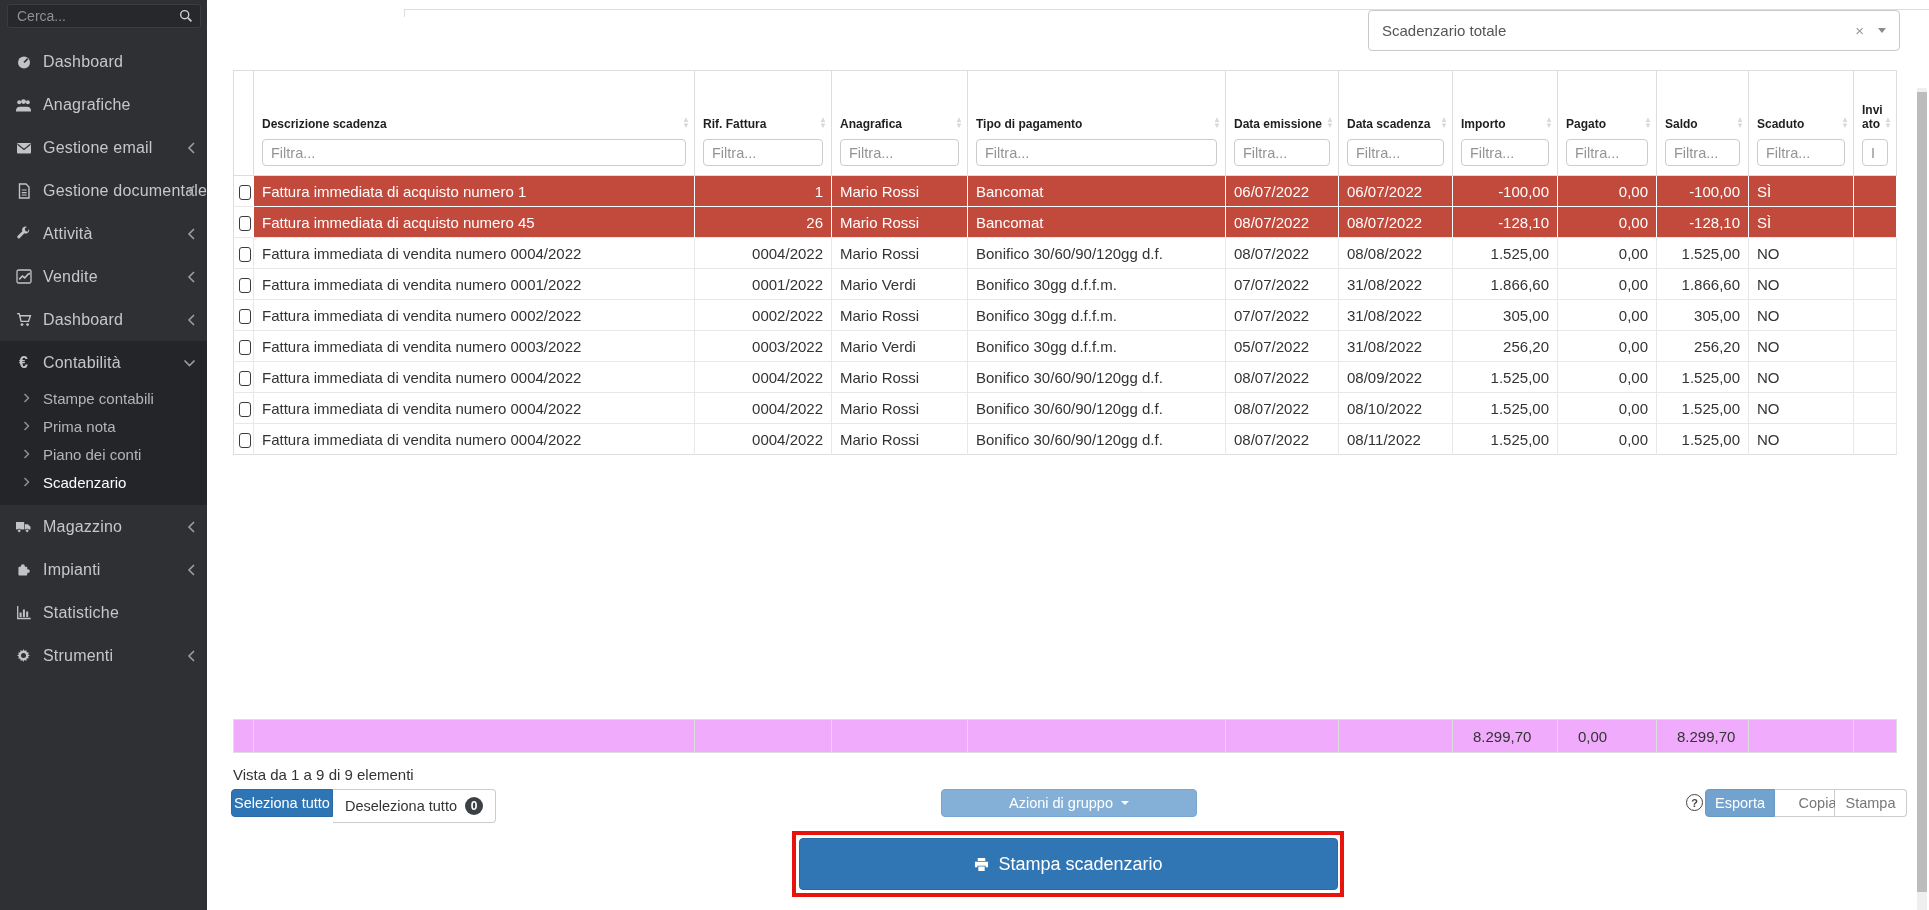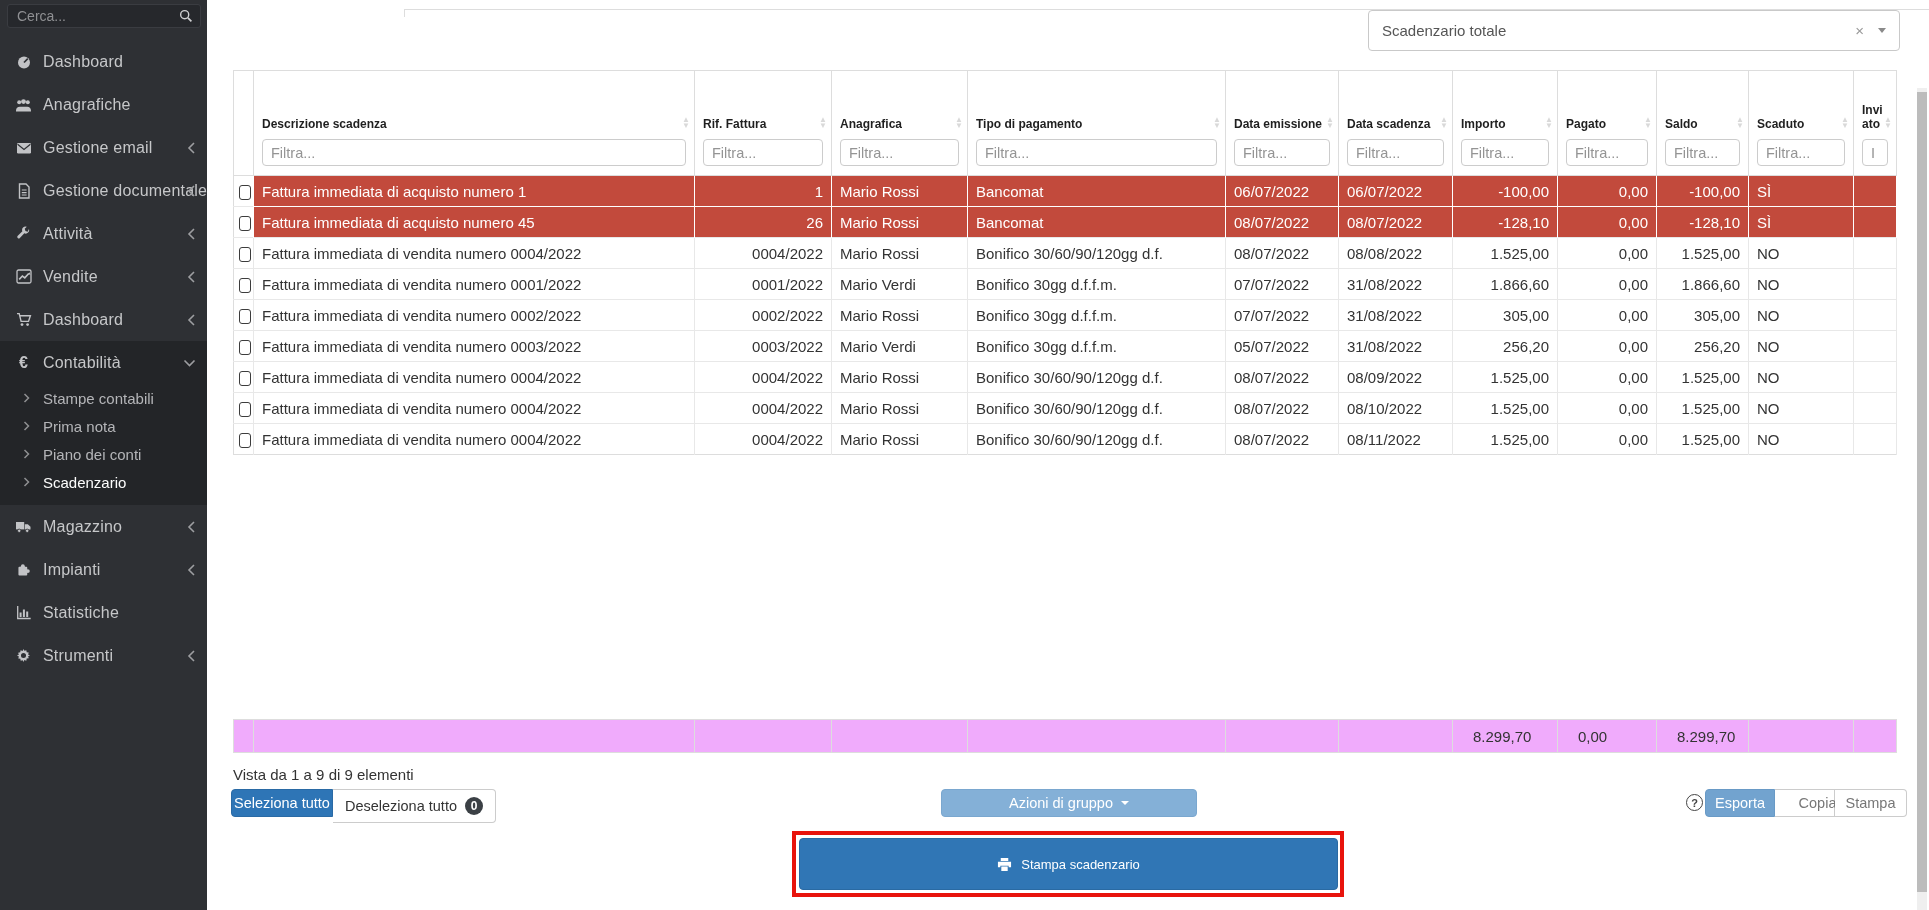--- a/index.html
+++ b/index.html
@@ -77,21 +77,21 @@
          font-size:14.5px;box-sizing:border-box;cursor:pointer;}
   .caret-down{width:0;height:0;border-left:4px solid transparent;border-right:4px solid transparent;border-top:4px solid #fff;margin-left:8px;}
   .help-icon{position:absolute;left:1479px;top:794px;width:15px;height:15px;border:1.5px solid #444;border-radius:50%;
          color:#444;font-size:11px;font-weight:bold;display:flex;align-items:center;justify-content:center;cursor:pointer;}
   .export-group{position:absolute;left:1498px;top:789px;display:flex;height:28px;}
   .btn-export{background:#72a3cf;color:#fff;border:1px solid #699ac6;border-radius:4px 0 0 4px;width:70px;}
   .btn-copy{background:#fff;color:#777;border:1px solid #ccc;border-left:none;border-radius:0;width:60px;padding-left:32px;}
   .btn-printsm{background:#fff;color:#777;border:1px solid #ccc;border-left:none;border-radius:0 4px 4px 0;width:72px;}
   .print-highlight{position:absolute;left:585px;top:831px;width:552px;height:66px;border:4px solid #e8130c;box-sizing:border-box;}
   .print-schedule{position:absolute;left:592px;top:838px;width:539px;height:52px;background:#3076b5;
-         border:1px solid #2a6aa3;border-radius:4px;color:#fff;font-size:13px;
+         border:1px solid #2a6aa3;border-radius:4px;color:#fff;font-size:18px;
          display:flex;align-items:center;justify-content:center;gap:9px;cursor:pointer;box-sizing:border-box;}
   .scrollbar{position:absolute;left:1710px;top:88px;width:10px;height:822px;background:#efefef;}
   .scroll-thumb{position:absolute;left:0;top:4px;width:10px;height:800px;background:#bcbcbc;cursor:pointer;}
 </style>
 </head>
 <body>
 
 <aside class="sidebar">
   <div class="search-wrap">
     <input class="search-input" type="text" placeholder="Cerca..." style="">

